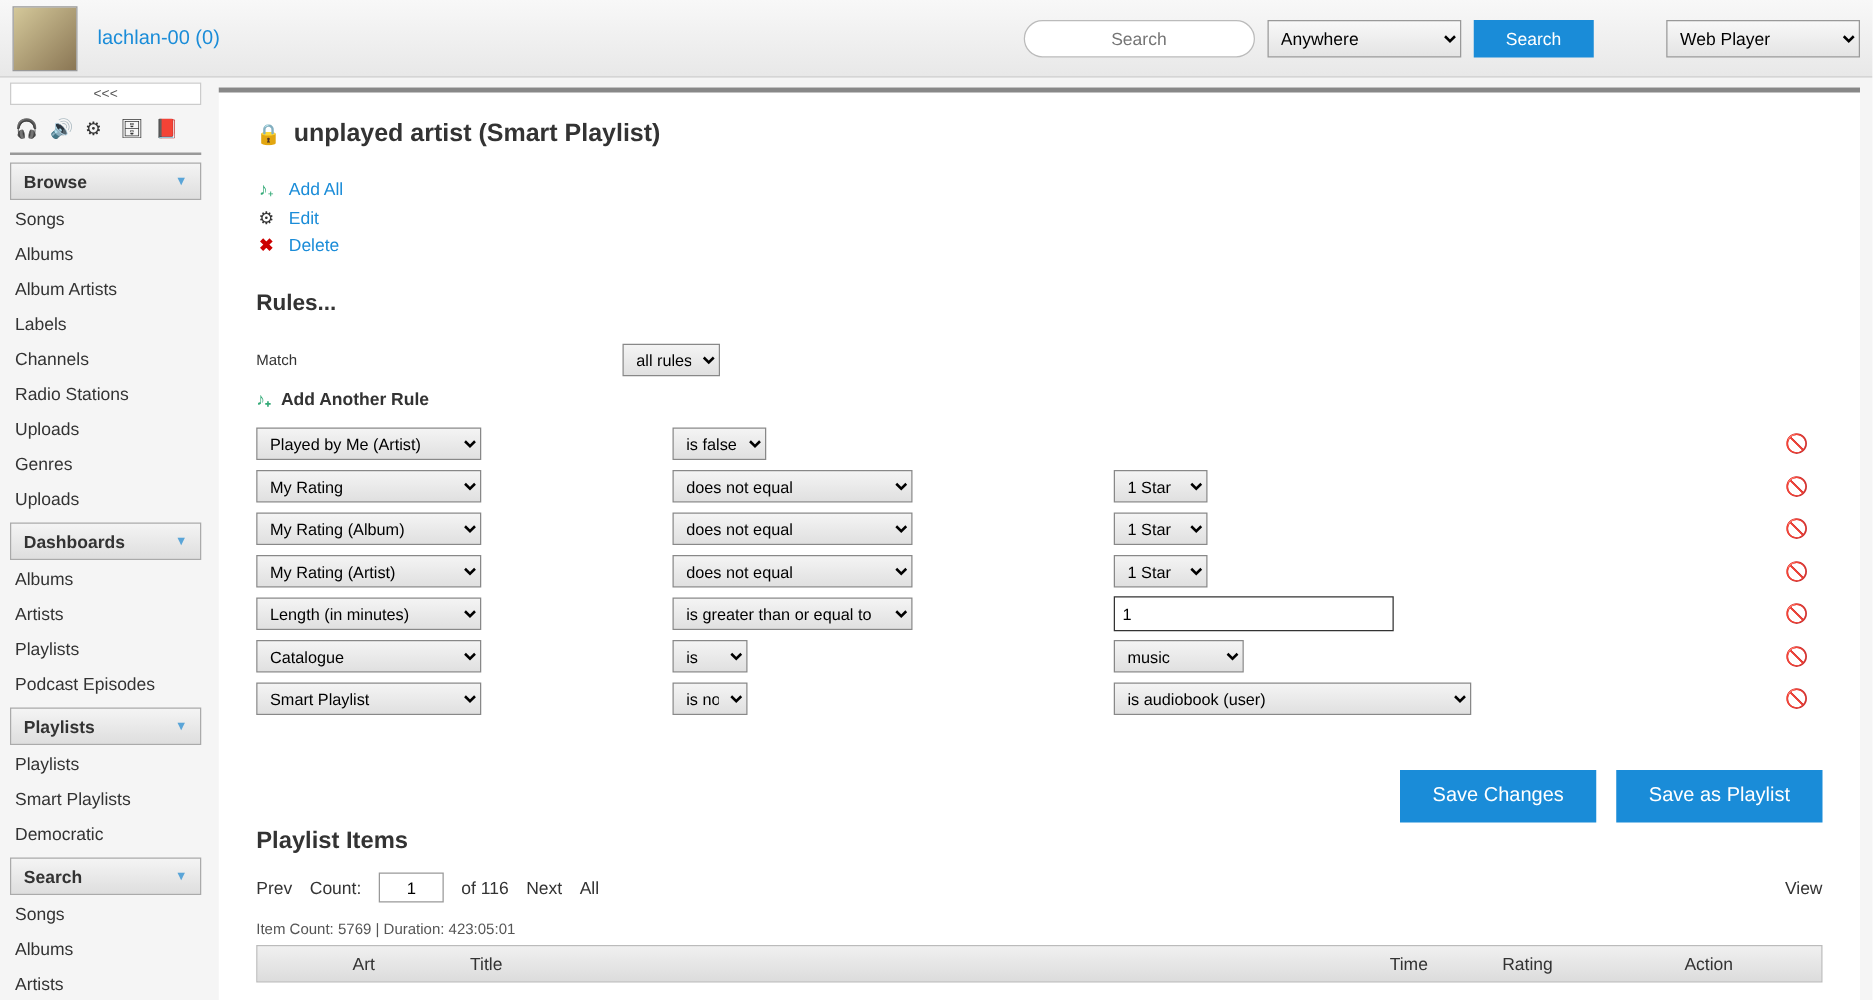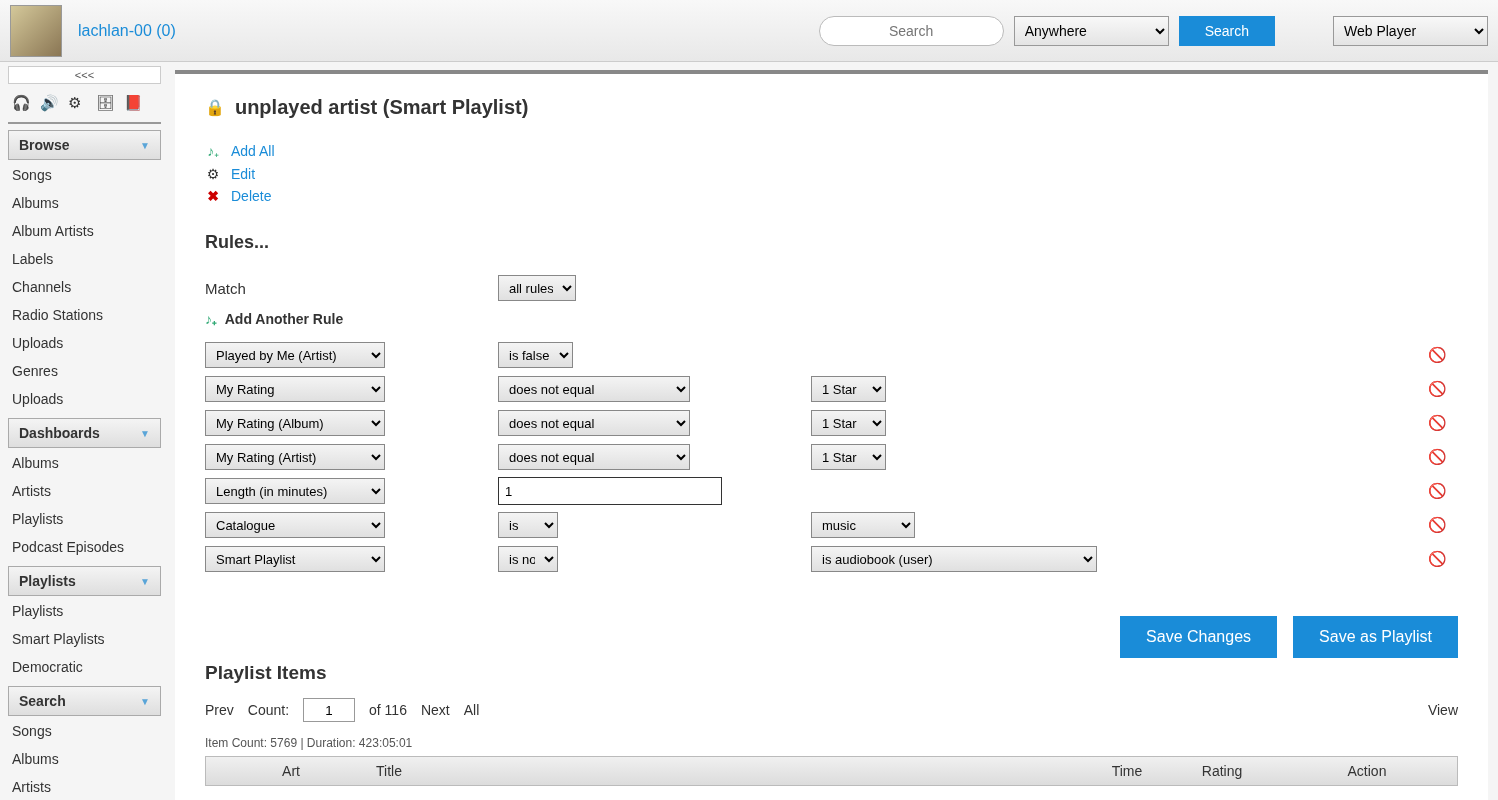--- a/index.html
+++ b/index.html
@@ -26,32 +26,32 @@
 .content { flex: 1; background: #fff; margin: 8px 10px 0 10px; padding: 22px 30px; border-top: 4px solid #888; }
 .page-title { display: flex; align-items: center; gap: 10px; font-size: 20px; font-weight: bold; margin-bottom: 22px; }
 .lock-icon { font-size: 16px; }
 .action-links { margin-bottom: 28px; }
 .action-link { display: flex; align-items: center; gap: 10px; margin-bottom: 6px; font-size: 14px; }
 .action-link a { color: #1a8cd8; text-decoration: none; }
 .action-link .ico { width: 16px; text-align: center; }
 
 h3.rules-h { font-size: 18px; font-weight: bold; margin-bottom: 22px; }
 .rules-grid { display: block; }
-.rule-row { display: flex; align-items: center; height: 34px; }
+.rule-row { display: flex; align-items: center; height: 34px; gap: 40px; }
 .col1 { width: 293px; }
 .col2 { width: 313px; }
 .col3 { flex: 1; }
 .col-del { width: 40px; text-align: center; }
 .rule-select { height: 26px; border: 1px solid #888; background: linear-gradient(#f4f4f4,#e0e0e0); padding: 2px 6px; font-size: 13px; }
 .rule-input { height: 28px; border: 1px solid #333; padding: 2px 6px; font-size: 13px; background: #fff; }
 .w180 { width: 180px; } .w75 { width: 75px; } .w192 { width: 192px; } .w60 { width: 60px; } .w104 { width: 104px; } .w224 { width: 224px; } .w286 { width: 286px; }
 .del-icon { color: #cc0000; font-weight: bold; font-size: 15px; cursor: pointer; }
 .add-rule-row { display: flex; align-items: center; gap: 8px; font-size: 14px; margin: 8px 0 10px; font-weight: bold; }
 .match-row { display: flex; align-items: center; margin-bottom: 6px; }
-.match-row .lbl { width: 293px; font-size: 15px; }
+.match-row .lbl { width: 293px; font-size: 12px; }
 
 .save-row { display: flex; justify-content: flex-end; gap: 16px; margin-top: 40px; }
 .primary-btn { background: #1a8cd8; color: #fff; border: none; padding: 12px 26px; font-size: 16px; cursor: pointer; }
 
 h3.items-h { font-size: 19px; font-weight: bold; margin-top: 4px; margin-bottom: 14px; }
 .pager { display: flex; align-items: center; gap: 14px; font-size: 14px; margin-bottom: 14px; }
 .pager .right { margin-left: auto; }
 .page-input { width: 52px; height: 24px; border: 1px solid #999; text-align: center; }
 .stats { font-size: 12px; color: #555; margin-bottom: 6px; }
 
@@ -179,20 +179,21 @@
         <div class="col-del"><span class="del-icon">🚫</span></div>
       </div>
       <div class="rule-row">
         <div class="col1"><select class="rule-select w180"><option>My Rating (Artist)</option></select></div>
         <div class="col2"><select class="rule-select w192"><option>does not equal</option></select></div>
         <div class="col3"><select class="rule-select w75"><option>1 Star</option></select></div>
         <div class="col-del"><span class="del-icon">🚫</span></div>
       </div>
       <div class="rule-row">
         <div class="col1"><select class="rule-select w180"><option>Length (in minutes)</option></select></div>
+        <div class="col2"><select class="rule-select w192"><option>is greater than or equal to</option></select></div>
         <div class="col3"><input type="number" class="rule-input w224" value="1" style=""></div>
         <div class="col-del"><span class="del-icon">🚫</span></div>
       </div>
       <div class="rule-row">
         <div class="col1"><select class="rule-select w180"><option>Catalogue</option></select></div>
         <div class="col2"><select class="rule-select w60"><option>is</option></select></div>
         <div class="col3"><select class="rule-select w104"><option>music</option></select></div>
         <div class="col-del"><span class="del-icon">🚫</span></div>
       </div>
       <div class="rule-row">

